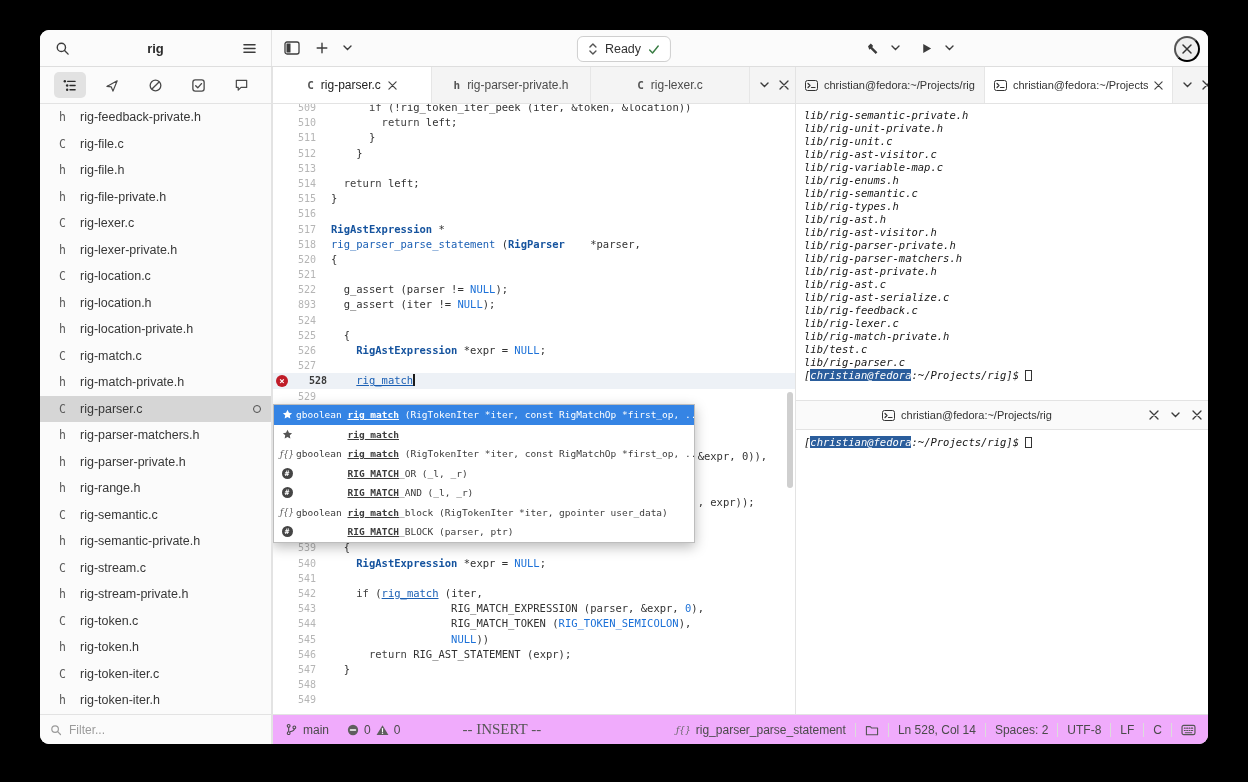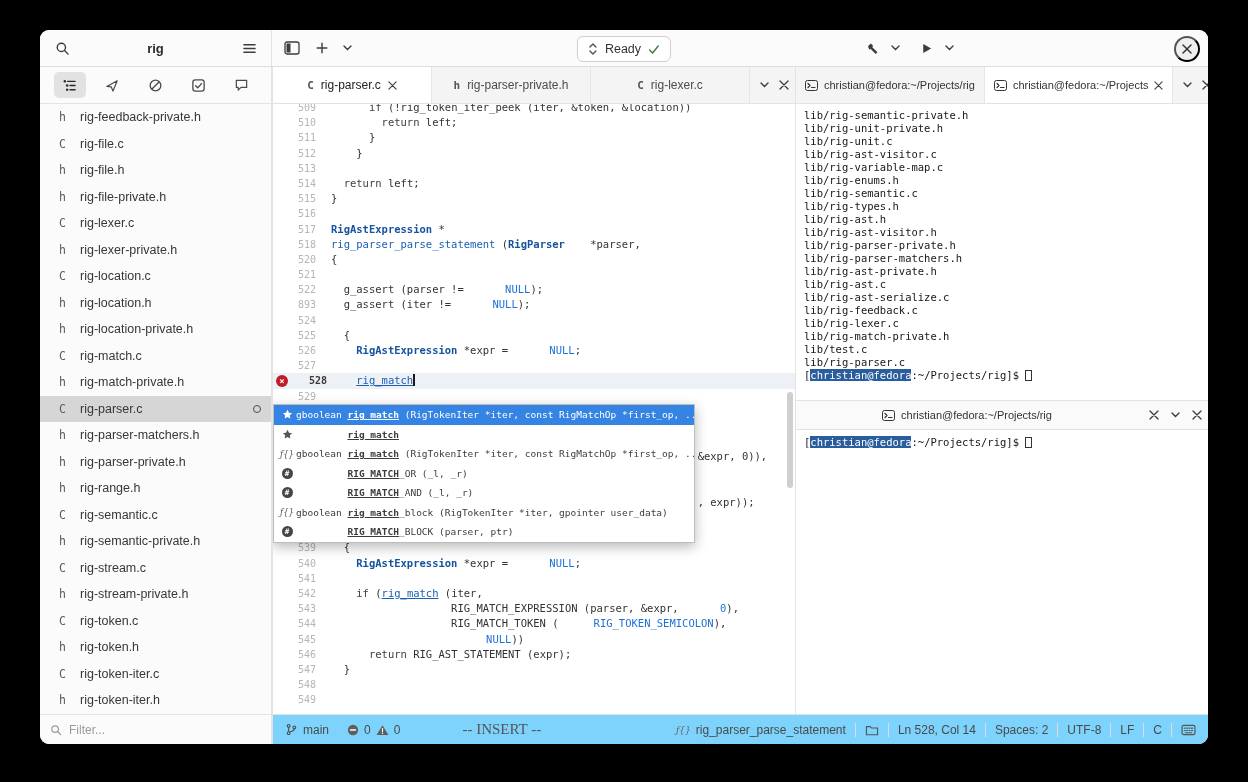--- a/index.html
+++ b/index.html
@@ -50,45 +50,45 @@
   .cl.cur{background:#edf1f6;}
   .gut{position:relative;flex:0 0 46px;width:46px;text-align:right;color:#b5b5b5;font-size:10px;}
   .lnum{display:inline-block;width:100%;box-sizing:border-box;padding-right:3px;}
   .cur .lnum{color:#3a3a3a;font-weight:700;padding-left:36px;}
   .bp{position:absolute;left:3px;top:1.5px;width:12px;height:12px;background:var(--breakpoint);border-radius:50%;color:#fff;
       font-size:9px;line-height:12px;text-align:center;font-weight:700;}
   .src{margin-left:12px;}
   .tok-k{font-weight:400;color:var(--keyword);}
   .tok-t{font-weight:700;color:var(--type);}
   .tok-f{color:var(--function);}
-  .tok-c{color:var(--constant);margin-left:35px;}
+  .tok-c{color:var(--constant);}
   .tok-u{color:var(--function);text-decoration:underline;}
   .caret{display:inline-block;width:2px;height:12px;background:#1a1a1a;vertical-align:-2px;}
   .cpopup{position:absolute;left:0;top:300px;width:420px;background:#fff;border:1px solid #bdbdbd;box-shadow:0 4px 12px rgba(0,0,0,.28);z-index:3;}
   .crow{display:flex;align-items:center;height:19.5px;padding:0 4px;font-family:"DejaVu Sans Mono",monospace;font-size:9.5px;
         white-space:pre;color:#3c3c3c;overflow:hidden;}
   .crow.sel{background:var(--accent);color:#fff;}
   .cicon{flex:0 0 18px;width:18px;display:flex;align-items:center;justify-content:center;color:#555;}
   .crow.sel .cicon{color:#fff;}
   .cicon.fn{font-size:8.5px;font-style:italic;font-family:"DejaVu Serif",serif;}
   .macball{width:11px;height:11px;background:#454545;border-radius:50%;color:#fff;font-size:7.5px;line-height:11px;text-align:center;font-weight:700;}
   .cmatch{font-weight:700;text-decoration:underline;}
   .scrollthumb{position:absolute;right:2px;top:288px;width:6px;height:96px;background:#cfcfcf;border-radius:3px;z-index:4;}
   
   .termpanel{position:absolute;left:755px;top:74px;width:413px;height:610px;background:#fff;border-left:1px solid #e3e3e3;box-sizing:border-box;}
   .term1{position:absolute;left:0;top:0;width:100%;height:296px;padding:5px 8px;box-sizing:border-box;overflow:hidden;}
-  .tline{font-family:"DejaVu Sans Mono",monospace;font-size:10.5px;line-height:13px;white-space:pre;color:#161616;}
+  .tline{font-family:"DejaVu Sans Mono",monospace;font-size:10.5px;line-height:13px;white-space:pre;color:#161616;font-style:italic;}
   .tsel{background:var(--terminal-selection);color:#fff;}
   .tcursor{display:inline-block;width:7px;height:11px;border:1px solid #333;box-sizing:border-box;vertical-align:-2px;}
   .term2hdr{position:absolute;left:0;top:296px;width:100%;height:30px;background:#fafafa;border-top:1px solid #e3e3e3;border-bottom:1px solid #e3e3e3;box-sizing:border-box;}
   .t2title{position:absolute;left:0;right:70px;top:0;height:28px;display:flex;align-items:center;justify-content:center;gap:6px;font-size:11px;color:#333;}
   .t2controls{position:absolute;right:6px;top:0;height:28px;display:flex;align-items:center;gap:12px;color:#3c3c3c;}
   .term2{position:absolute;left:0;top:326px;width:100%;height:284px;padding:6px 8px;box-sizing:border-box;}
   
-  .statusbar{position:absolute;left:232px;top:684px;width:936px;height:30px;background:#7dd3fc;border-top:1px solid #e3e3e3;border-left:1px solid #e3e3e3;
+  .statusbar{position:absolute;left:232px;top:684px;width:936px;height:30px;background:#f0abfc;border-top:1px solid #e3e3e3;border-left:1px solid #e3e3e3;
              box-sizing:border-box;display:flex;align-items:center;padding:8px 12px;font-size:12px;color:#4a4a4a;}
   .sb-item{display:flex;align-items:center;gap:5px;margin-right:18px;white-space:nowrap;}
   .sb-mode{font-family:Liberation Serif, serif;font-size:15px;color:#555;margin-left:44px;}
   .sb-right{margin-left:auto;display:flex;align-items:center;white-space:nowrap;}
   .sb-sep{width:1px;height:14px;background:#dcdcdc;margin:0 9px;}
   .fnicon{font-size:9px;font-style:italic;font-family:"DejaVu Serif",serif;color:#666;}
   .icn{display:inline-flex;align-items:center;justify-content:center;}
 </style>
 </head>
 <body>

